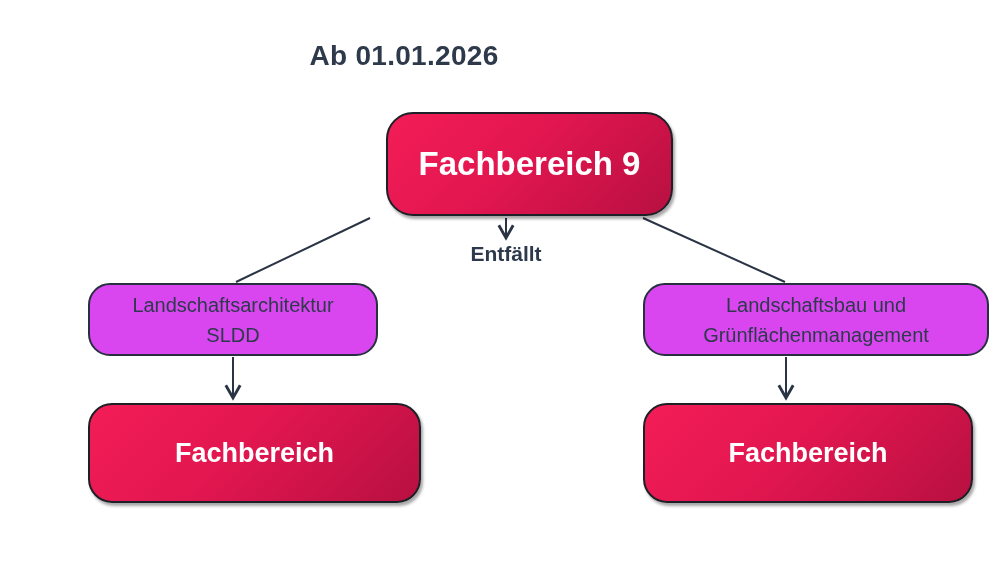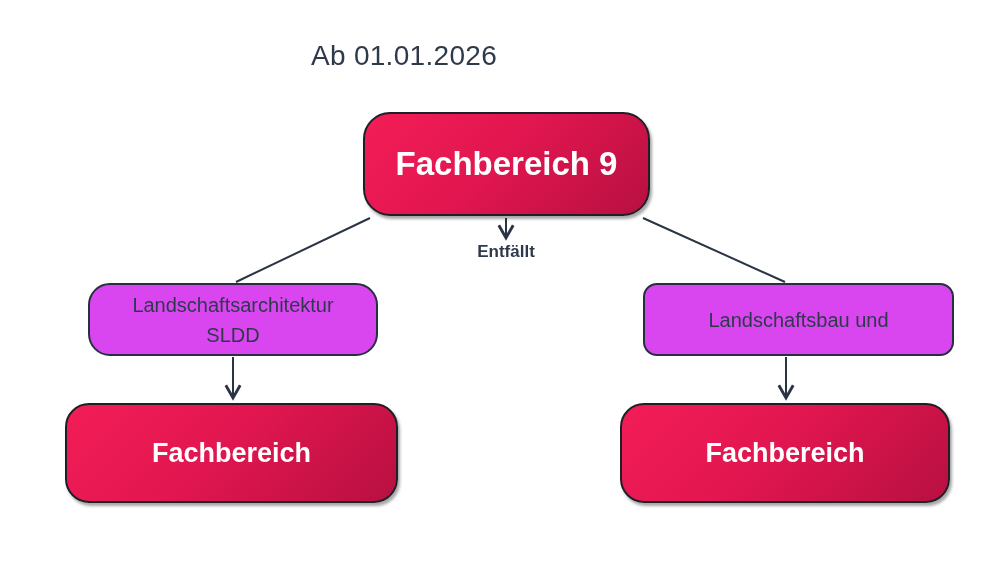--- a/index.html
+++ b/index.html
@@ -14,21 +14,21 @@
     overflow: hidden;
     font-family: "Liberation Sans", sans-serif;
   }
   .page-title {
     position: absolute;
     left: 0;
     top: 40px;
     width: 808px;
     text-align: center;
     font-size: 28px;
-    font-weight: 400;
+    font-weight: 700;
     color: var(--text-dark, #2e3a4c);
     letter-spacing: 0.3px;
   }
   svg.connector-layer {
     position: absolute;
     left: 0;
     top: 0;
     width: 1008px;
     height: 562px;
     z-index: 0;
@@ -57,20 +57,21 @@
   .node .line { display: block; }
   .node-red {
     background: linear-gradient(135deg,
       var(--accent-gradient-start, #f31d57) 0%,
       var(--accent-gradient-mid, #e21650) 45%,
       var(--accent-gradient-end, #b81041) 100%);
     border: 2px solid var(--node-border-dark, #1d2026);
     color: var(--node-text-light, #ffffff);
     font-weight: 700;
     box-shadow: 2px 3px 3px rgba(0,0,0,0.35);
+    margin-left: 23px;
   }
   .node-white {
     background: #d946ef;
     border: 2px solid var(--white-node-border, #26303f);
     color: var(--text-dark, #2e3a4c);
     font-weight: 400;
   }
   .node-root {
     left: 363px; top: 112px;
     width: 287px; height: 104px;
@@ -79,22 +80,22 @@
   }
   .node-left-mid {
     left: 88px; top: 283px;
     width: 290px; height: 73px;
     border-radius: 22px;
     font-size: 20px;
     line-height: 30px;
   }
   .node-right-mid {
     left: 643px; top: 283px;
-    width: 311px; height: 73px;
-    border-radius: 14px;
+    width: 346px; height: 73px;
+    border-radius: 22px;
     font-size: 20px;
     line-height: 30px;
   }
   .node-left-bottom {
     left: 65px; top: 403px;
     width: 333px; height: 100px;
     border-radius: 24px;
     font-size: 27px;
     line-height: 38px;
   }
@@ -105,21 +106,21 @@
     font-size: 27px;
     line-height: 38px;
   }
   .entfaellt-label {
     position: absolute;
     z-index: 1;
     left: 406px;
     top: 242px;
     width: 200px;
     text-align: center;
-    font-size: 17px;
+    font-size: 21px;
     font-weight: 700;
     color: var(--text-dark, #2e3a4c);
   }
 </style>
 </head>
 <body>
 
 <div class="page-title">Ab 01.01.2026</div>
 
 <svg class="connector-layer" viewBox="0 0 1008 562">
@@ -141,20 +142,21 @@
 
 <div class="entfaellt-label">Entfällt</div>
 
 <div class="node node-white node-left-mid">
   <span class="line">Landschaftsarchitektur</span>
   <span class="line">SLDD</span>
 </div>
 
 <div class="node node-white node-right-mid">
   <span class="line">Landschaftsbau und</span>
+  <span class="line">Grünflächenmanagement</span>
 </div>
 
 <div class="node node-red node-left-bottom">
   <span class="line">Fachbereich</span>
 </div>
 
 <div class="node node-red node-right-bottom">
   <span class="line">Fachbereich</span>
 </div>
 

